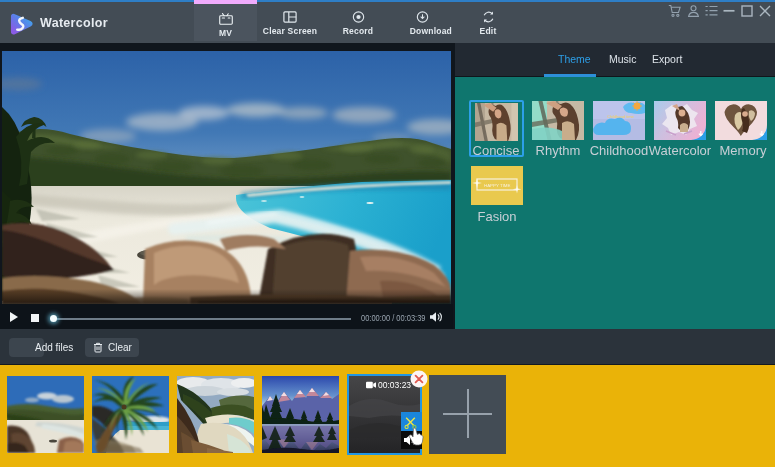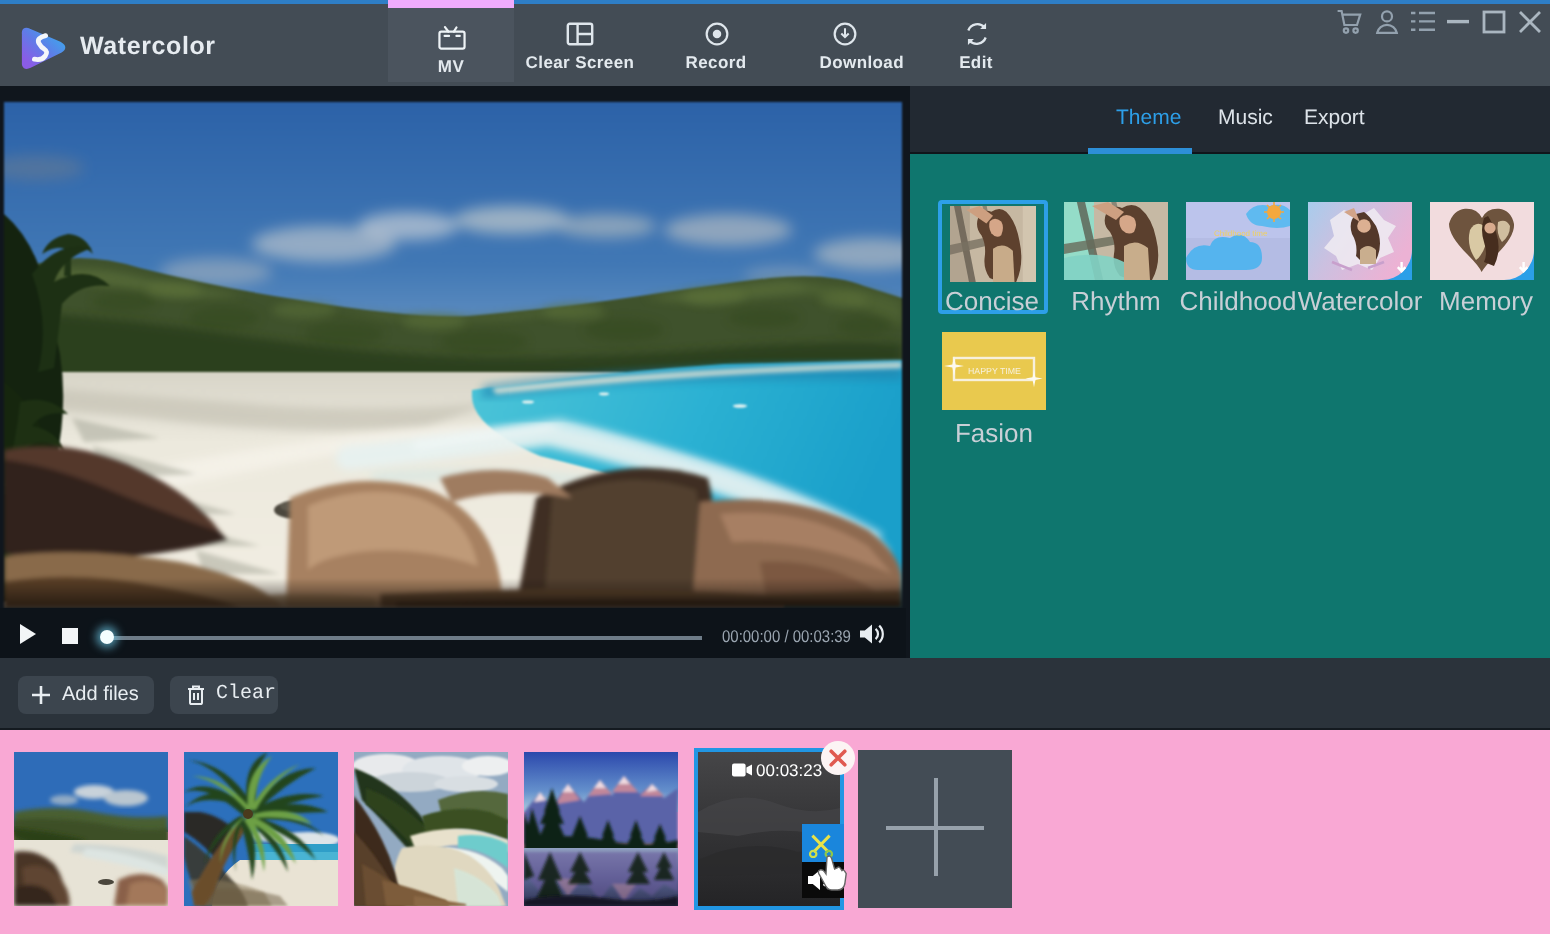--- a/index.html
+++ b/index.html
@@ -44,24 +44,24 @@
 
 #themegrid { position:absolute; left:0; top:35px; width:320px; height:252px; }
 .thumb { position:absolute; width:52px; height:39px; overflow:hidden; }
 .thumb svg { display:block; }
 .tlab { position:absolute; width:70px; text-align:center; font-size:13px; color:#c8cfd6; }
 #sel-concise { position:absolute; left:14px; top:22px; width:55px; height:57px; border:2px solid #2d9fe8; border-radius:2px; }
 .badge { position:absolute; right:0; bottom:0; width:15px; height:15px; }
 
 #toolbar { position:absolute; left:0; top:329px; width:775px; height:35px; background:#2b333b; }
 .toolbtn { position:absolute; top:9px; height:19px; background:#3c454e; border-radius:4px; color:#e8edf1; font-size:10px; display:flex; align-items:center; white-space:nowrap; }
-#btn-add { left:9px; width:68px; padding-left:6px; }
-#btn-clear { left:85px; width:54px; padding-left:8px;font-family:Liberation Mono, monospace; }
-
-#filmstrip { position:absolute; left:0; top:364px; width:775px; height:103px; background:#f9a8d4; border-top:1px solid #141a20;padding-left:20px; }
+#btn-add { left:9px; width:35px; padding-left:21px; }
+#btn-clear { left:85px; width:54px; padding-left:8px; }
+
+#filmstrip { position:absolute; left:0; top:364px; width:775px; height:103px; background:#eab308; border-top:1px solid #141a20;padding-left:20px; }
 .fthumb { position:absolute; top:11px; width:77px; height:77px; overflow:hidden; }
 #ft5 { position:absolute; left:347px; top:9px; width:75px; height:81px; border:2px solid #2196e3; background:#2b2b2d; }
 #plusbox { position:absolute; left:429px; top:10px; width:77px; height:79px; background:#434c55; }
 #plusbox:before { content:""; position:absolute; left:14px; top:38px; width:49px; height:1.5px; background:#97a1ab; }
 #plusbox:after { content:""; position:absolute; left:38px; top:14px; width:1.5px; height:49px; background:#97a1ab; }
 </style>
 </head>
 <body>
 <div id="win">
   <div id="titlebar"></div>

